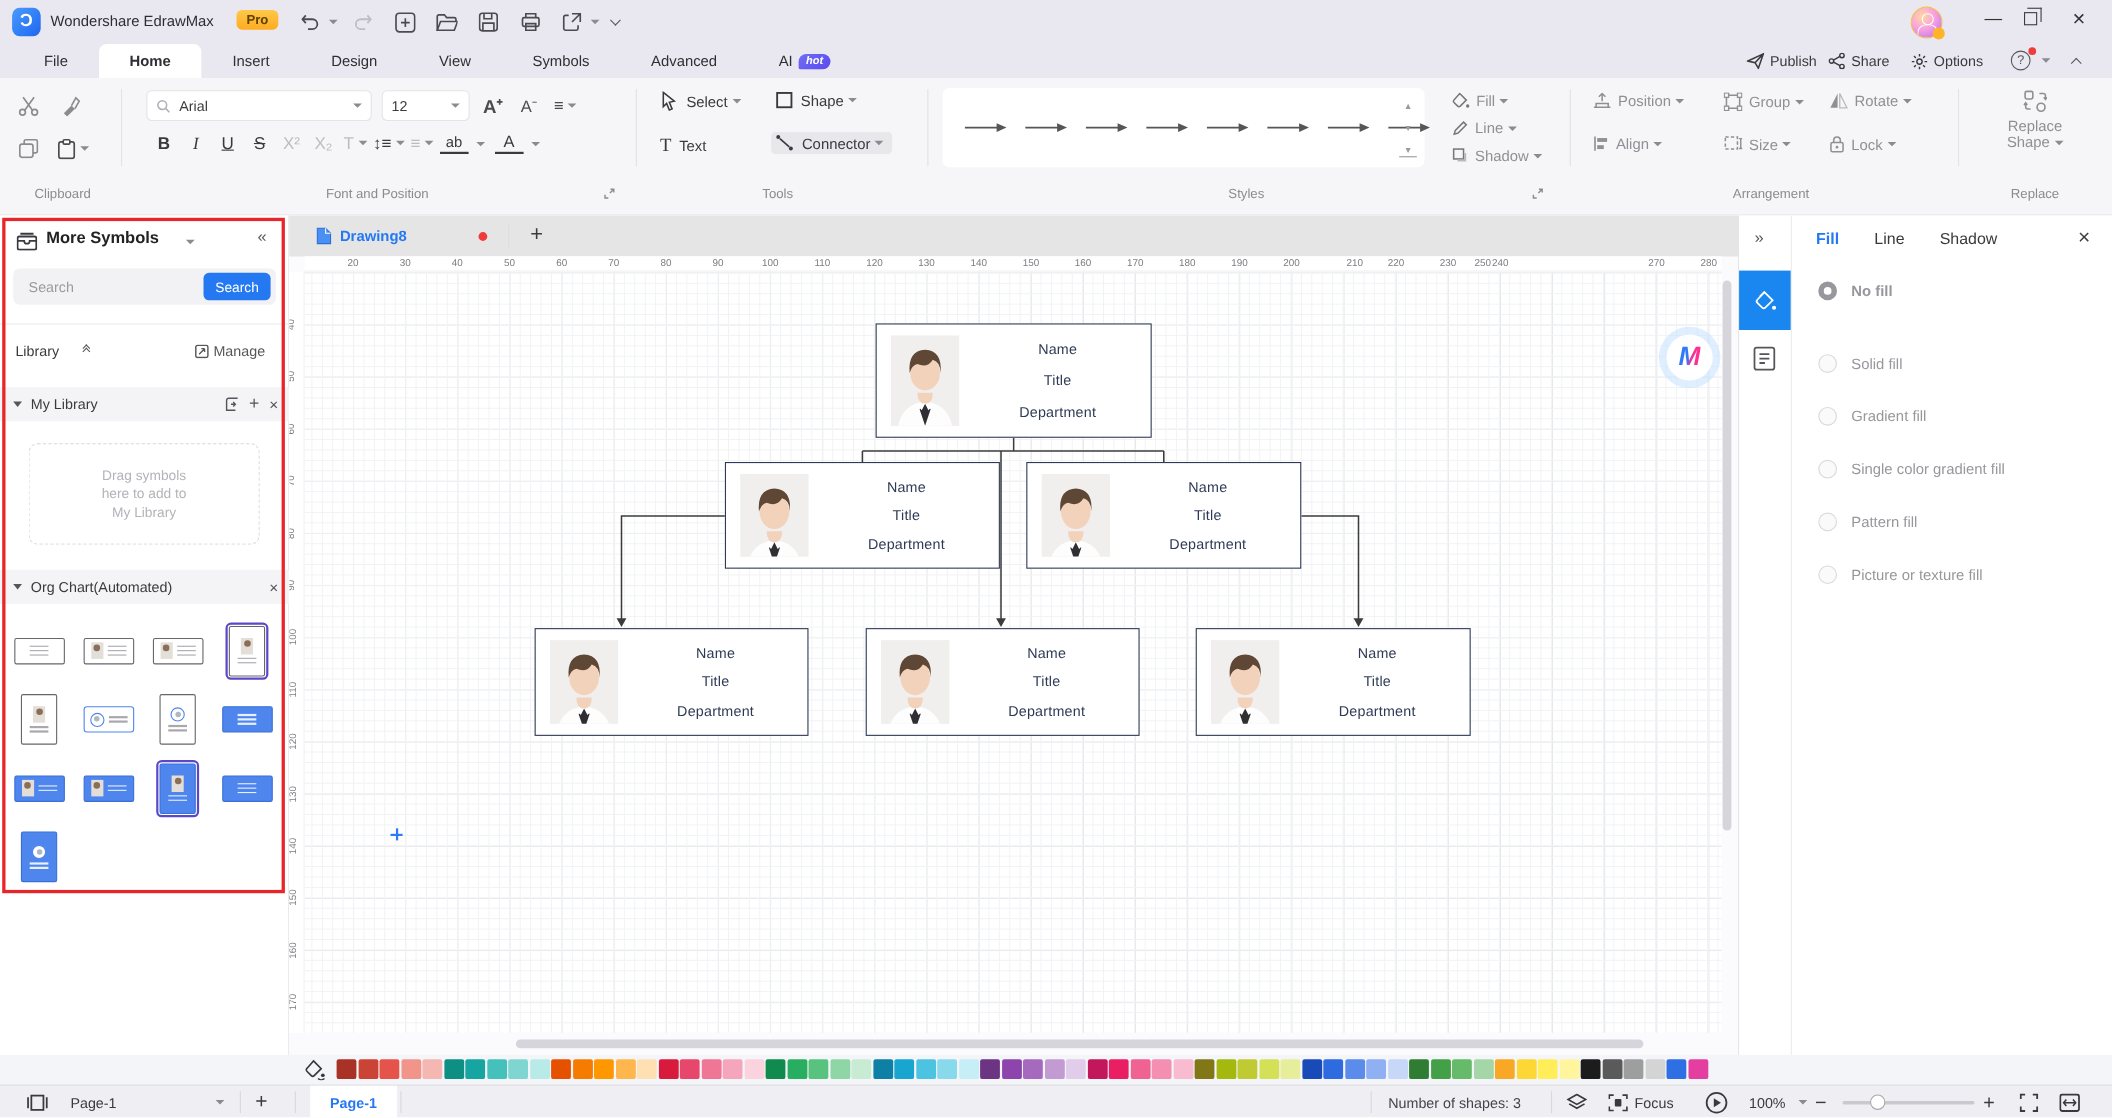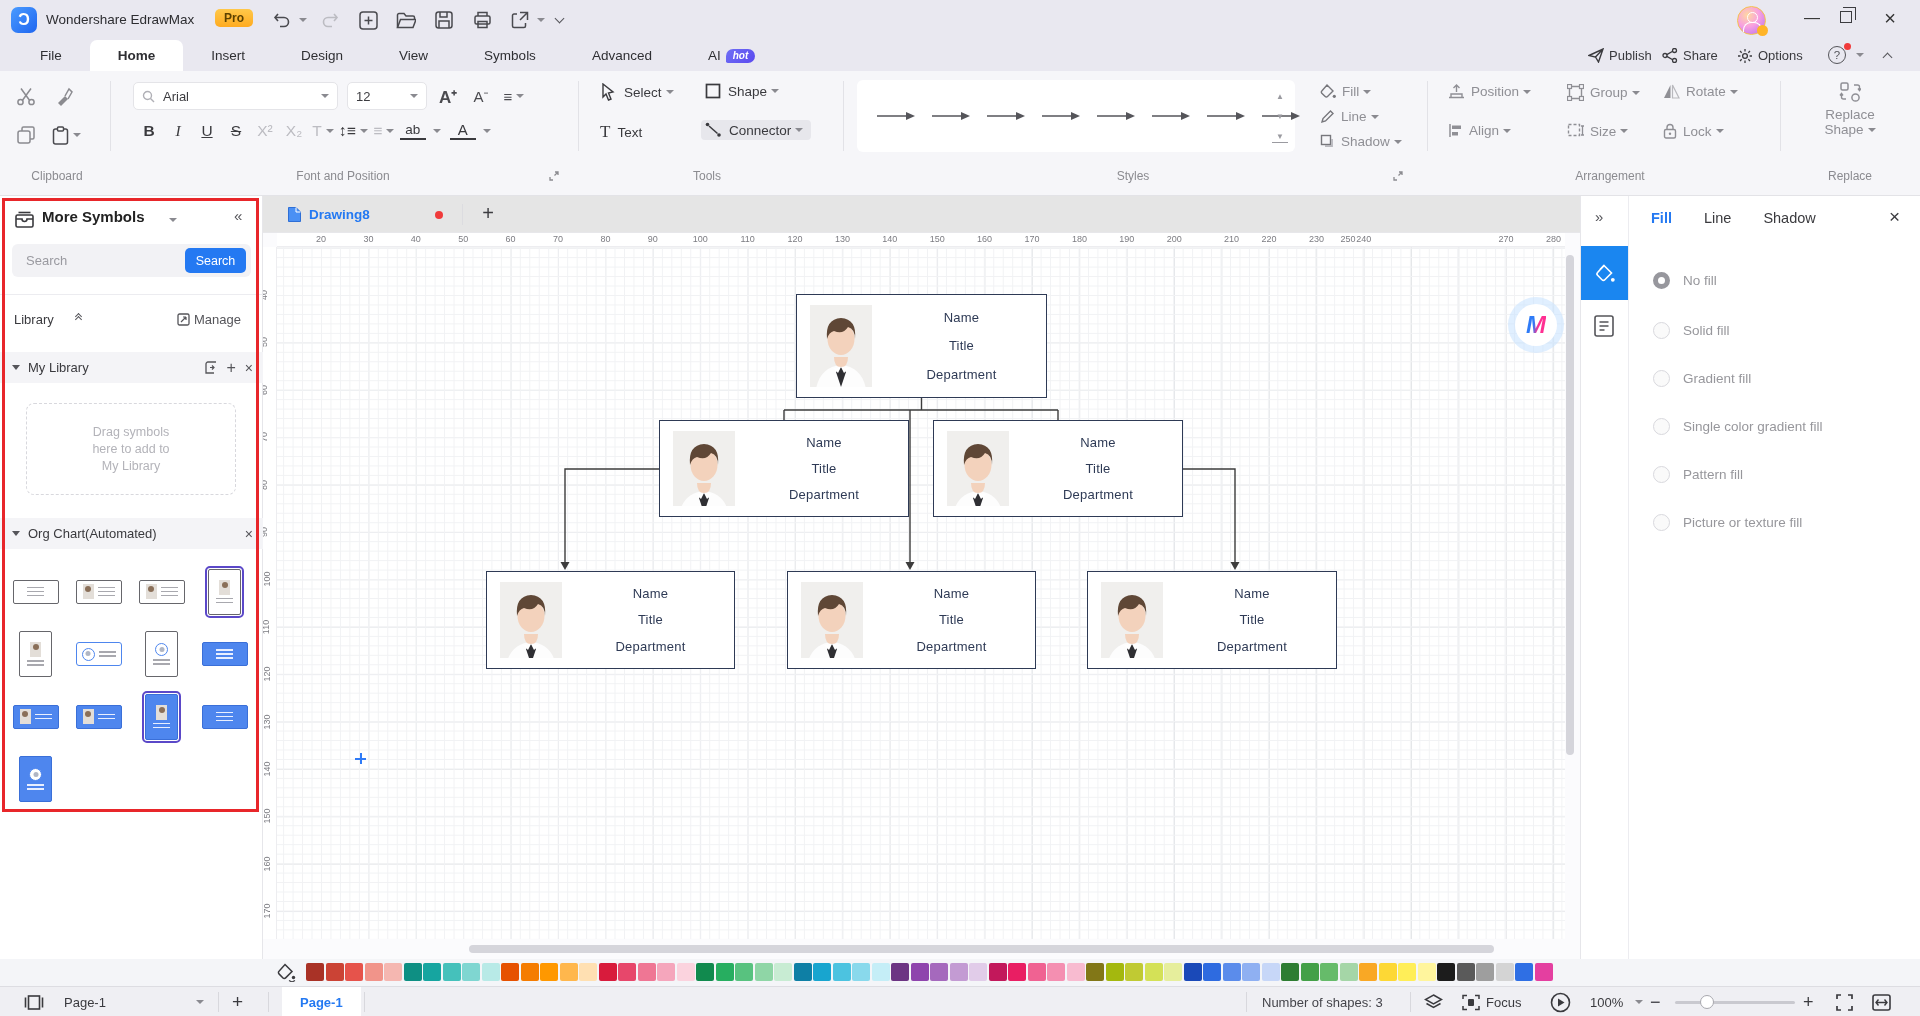--- a/index.html
+++ b/index.html
@@ -909,21 +909,21 @@
           <path d="M6.5 8 H15.5 M6.5 12 H15.5 M6.5 16 H11.5" stroke="#55555a" stroke-width="1.6"></path>
         </svg>
       <div id="rp-rail-div"></div>
       <div id="rp-tabs">
           <span class="rtab active">Fill</span>
           <span class="rtab">Line</span>
           <span class="rtab">Shadow</span>
         </div>
       <div id="rp-close">×</div>
       <div id="rp-options"></div>
-    <div class="fill-opt" style="top: 76px;">
+    <div class="fill-opt" style="top: 60px; font-weight: bold;">
           <span class="radio on"></span>
           <span class="olabel">No fill</span>
         </div>
         <div class="fill-opt" style="top: 126px;">
           <span class="radio"></span>
           <span class="olabel">Solid fill</span>
         </div>
         <div class="fill-opt" style="top: 174px;">
           <span class="radio"></span>
           <span class="olabel">Gradient fill</span>

